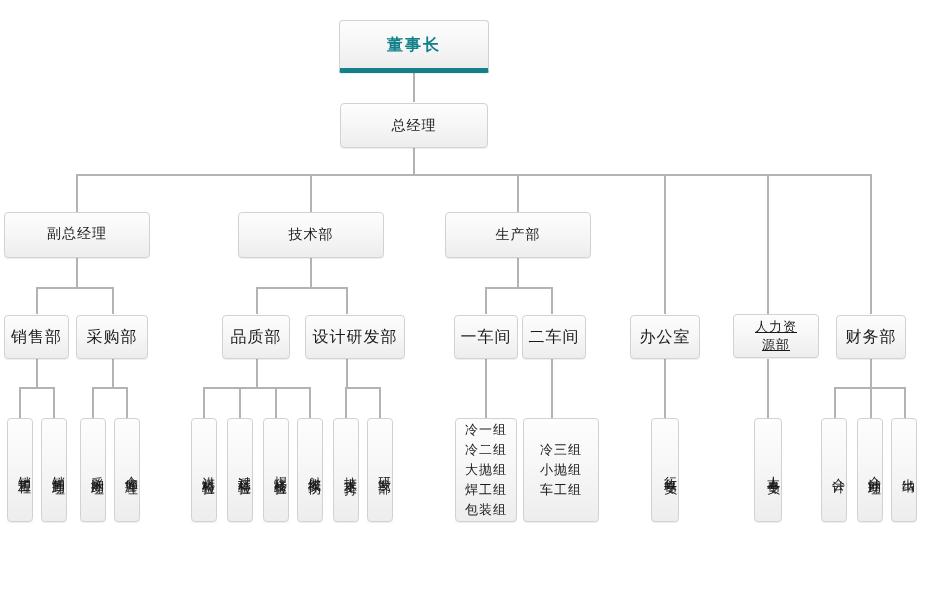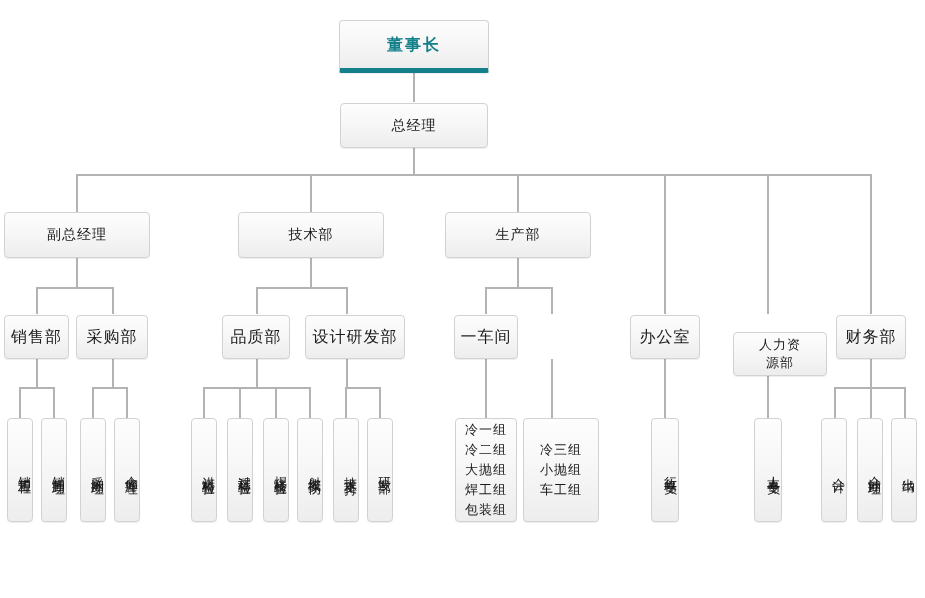--- a/index.html
+++ b/index.html
@@ -134,45 +134,46 @@
   <div class="conn" style="left:870px; top:359px; width:2px; height:29px;"></div>
   <div class="conn" style="left:834px; top:387px; width:72px; height:2px;"></div>
   <div class="conn" style="left:834px; top:387px; width:2px; height:31px;"></div>
   <div class="conn" style="left:870px; top:387px; width:2px; height:31px;"></div>
   <div class="conn" style="left:904px; top:387px; width:2px; height:31px;"></div>
 
   <div class="node root" style="left:339px; top:20px; width:150px; height:53px;">董事长</div>
 
   <div class="node lvl3" style="left:340px; top:103px; width:148px; height:45px;">总经理</div>
 
-  <div class="node lvl3" style="left:4px; top:212px; width:146px; height:46px;">副总经理</div>
+  <div class="node lvl3" style="left:4px; top:212px; width:146px; height:46px;font-family:Liberation Mono, monospace;">副总经理</div>
 
   <div class="node lvl3" style="left:238px; top:212px; width:146px; height:46px;">技术部</div>
 
   <div class="node lvl3" style="left:445px; top:212px; width:146px; height:46px;">生产部</div>
 
   <div class="node lvl4" style="left:630px; top:315px; width:70px; height:44px;">办公室</div>
 
-  <div class="node lvl4 stack two-line" style="left:733px; top:332px; width:94px; height:44px;">
+  <div class="node lvl4 stack two-line" style="left:733px; top:314px; width:86px; height:44px;text-decoration:underline;">
     <span>人力资</span>
     <span>源部</span>
   </div>
 
   <div class="node lvl4" style="left:836px; top:315px; width:70px; height:44px;">财务部</div>
 
   <div class="node lvl4" style="left:4px; top:315px; width:65px; height:44px;">销售部</div>
 
   <div class="node lvl4" style="left:76px; top:315px; width:72px; height:44px;">采购部</div>
 
   <div class="node lvl4" style="left:222px; top:315px; width:68px; height:44px;">品质部</div>
 
   <div class="node lvl4" style="left:296px; top:315px; width:100px; height:44px;margin-left:9px;">设计研发部</div>
 
   <div class="node lvl4" style="left:454px; top:315px; width:64px; height:44px;text-align:right;">一车间</div>
 
+  <div class="node lvl4" style="left:522px; top:315px; width:64px; height:44px;">二车间</div>
 
   <div class="node vertical" style="left:7px; top:418px; width:26px; height:104px;">销售工程</div>
 
   <div class="node vertical" style="left:41px; top:418px; width:26px; height:104px;">销售助理</div>
 
   <div class="node vertical" style="left:80px; top:418px; width:26px; height:104px;">采购助理</div>
 
   <div class="node vertical" style="left:114px; top:418px; width:26px; height:104px;">仓库管理</div>
 
   <div class="node vertical" style="left:191px; top:418px; width:26px; height:104px;">进料检验</div>

